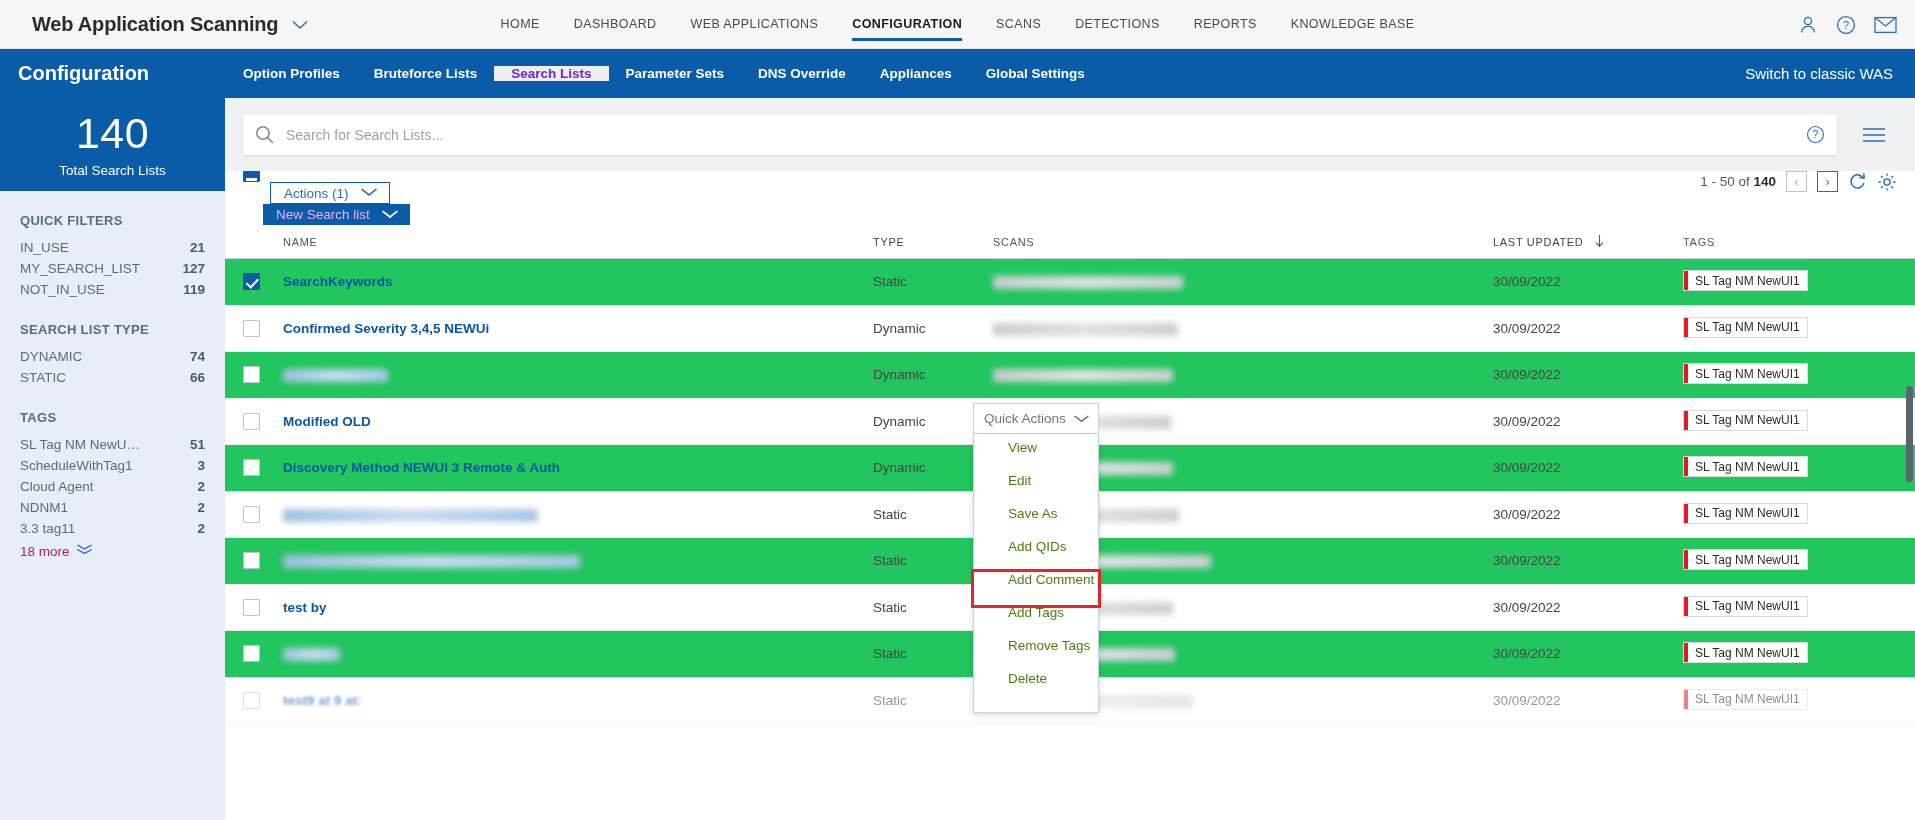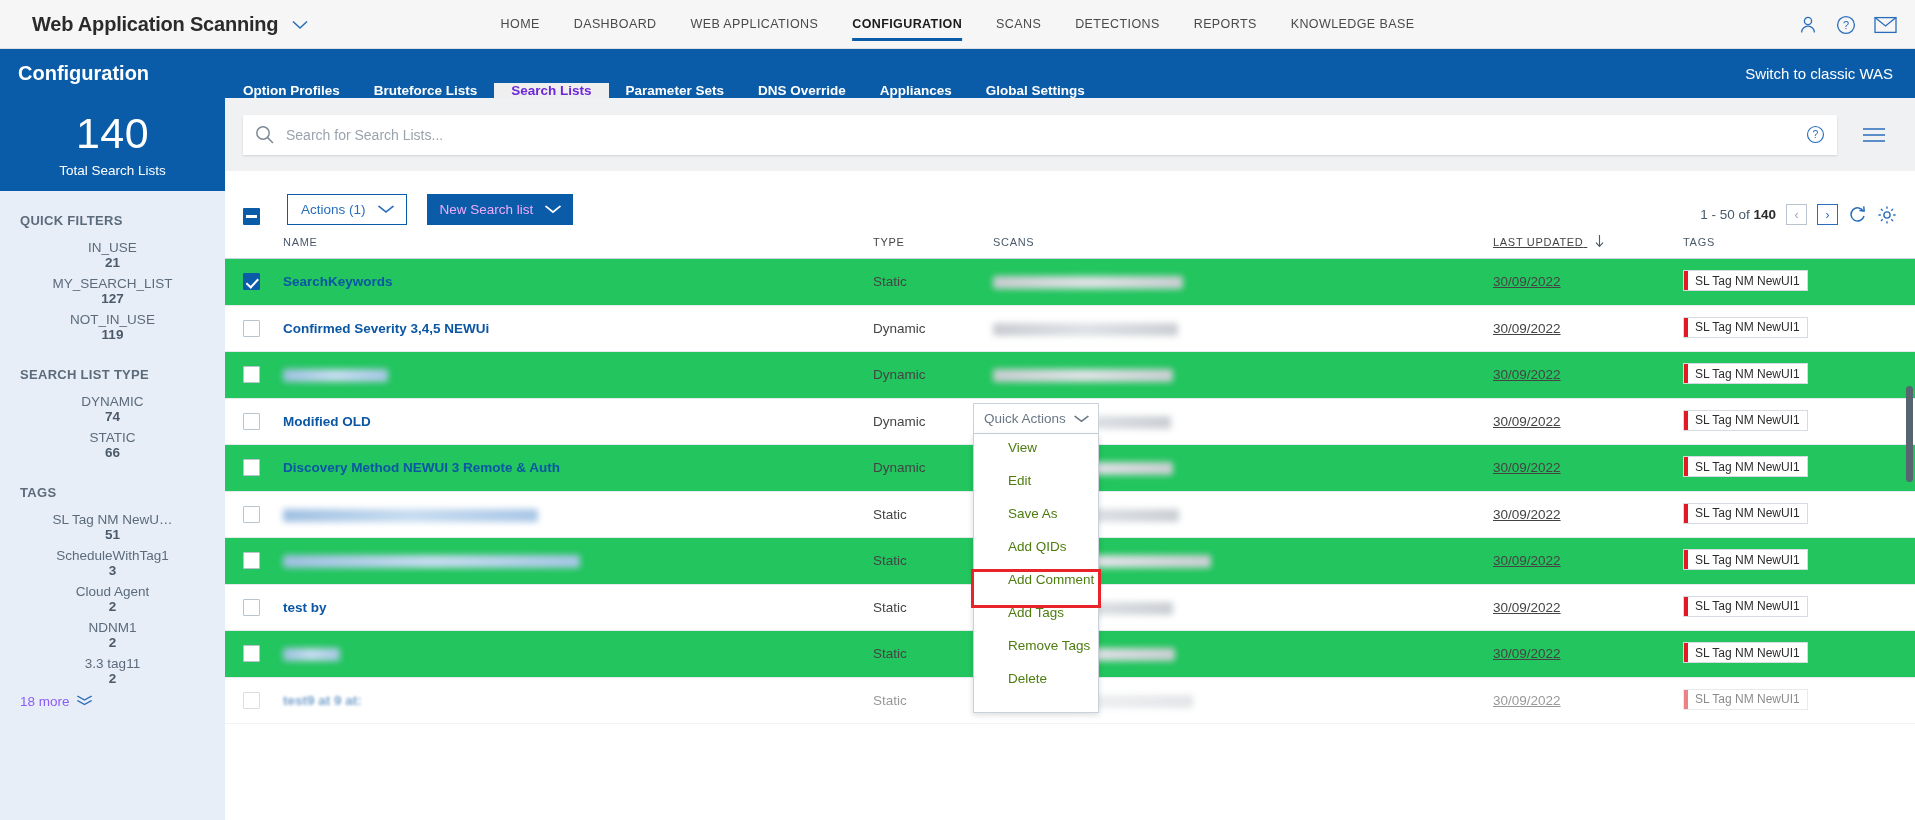--- a/index.html
+++ b/index.html
@@ -62,21 +62,21 @@
   
   .bluebar {
     position: absolute; top: 49px; left: 0; width: 1915px; height: 49px;
     background: #0b5ca8;
     display: flex; align-items: center;
   }
   .bluebar .section-title {
     margin-left: 18px; width: 208px;
     color: #fff; font-size: 20px; font-weight: bold;
   }
-  .subtabs { display: flex; align-items: flex-end; height: 49px; }
+  .subtabs { display: flex; align-items: center; height: 49px; }
   .subtab {
     display: flex; align-items: center;
     padding: 0 17px;
     color: #ffffff; font-size: 13.5px; font-weight: bold;
     cursor: pointer; white-space: nowrap;
   }
   .subtab.active { background: #f0efef; color: #6d28d9; }
   .switch-classic {
     position: absolute; right: 22px;
     color: #fff; font-size: 15px; cursor: pointer; white-space: nowrap;
@@ -93,28 +93,28 @@
     display: flex; flex-direction: column; align-items: center; justify-content: center;
   }
   .kpi-num { font-size: 43px; font-weight: 300; line-height: 1.05; letter-spacing: 0.5px;}
   .kpi-label { font-size: 13.5px; margin-top: 6px; }
   .facet { padding: 0 20px; }
   .facet-title {
     font-size: 13px; font-weight: bold; letter-spacing: 0.3px;
     color: #5b6b7c; margin-top: 22px; margin-bottom: 9px;
   }
   .facet-row {
-    display: flex; justify-content: space-between; align-items: center;
-    font-size: 13.5px; color: #5b6b7c; padding: 3px 0; cursor: pointer; flex-direction: column;
+    display: flex; justify-content: space-between; align-items: flex-start;
+    font-size: 13.5px; color: #5b6b7c; padding: 3px 0; cursor: pointer;
   }
   .facet-row .cnt { font-weight: bold; color: #4a5a6a; }
   .facet-row .lbl { white-space: nowrap; overflow: hidden; text-overflow: ellipsis; max-width: 140px;}
   .more-link {
-    font-size: 13.5px; color: #8b5cf6; margin-top: 5px; cursor: pointer;
-    display: flex; align-items: center; gap: 8px;
+    font-size: 13.5px; color: #be185d; margin-top: 5px; cursor: pointer;
+    display: flex; gap: 8px;
   }
   .dchev { font-size: 12px; line-height: 1; transform: scaleX(1.3); }
 
   
   .content {
     position: absolute; top: 98px; left: 225px; width: 1690px; height: 722px;
     background: #ffffff;
   }
   .searchrow {
     position: relative; height: 73px;
@@ -132,22 +132,22 @@
   .searchbox input {
     flex: 1; border: 0; outline: 0; font-size: 14px;
     font-family: "Liberation Sans", sans-serif; color: #333;
     background: transparent;
   }
   .searchbox input::placeholder { color: #9aa3ad; }
   .help-circle { margin-left: 10px; cursor: pointer; display: flex;}
   .hamburger { margin-left: 24px; cursor: pointer; display: flex;}
 
   .toolbar {
-    position: relative; height: 54px; display: flex; align-items: flex-end;
-    padding: 0 18px 0 18px; background: #fff;
+    position: relative; height: 54px; display: flex; align-items: flex-start;
+    padding: 0 18px 0 18px; background: #fff; flex-direction: column;
   }
   .cbox-minus {
     width: 17px; height: 17px; background: #0b5ca8; position: relative;
     cursor: pointer; border-radius: 1px;
   }
   .cbox-minus:after {
     content: ""; position: absolute; left: 3px; right: 3px; top: 7px;
     height: 2.5px; background: #fff;
   }
   .btn {
@@ -184,21 +184,21 @@
     display: flex; align-items: center; height: 46.5px;
     padding: 0 18px 0 18px;
     border-bottom: 1px solid #e6eaee;
     font-size: 13.5px;
   }
   .trow.alt { background: #22c55e; }
   .c-check { width: 40px; flex: 0 0 40px; }
   .c-name  { flex: 0 0 590px; }
   .c-type  { flex: 0 0 120px; color: #444; }
   .c-owner { flex: 0 0 500px; }
-  .c-date  { flex: 0 0 190px; color: #444; text-decoration: underline; }
+  .c-date  { flex: 0 0 190px; color: #444; }
   .c-tags  { flex: 1; }
 
   .chk {
     width: 17px; height: 17px; border: 1px solid #b9c4cf; background: #fff;
     border-radius: 1px; cursor: pointer;
   }
   .chk.on { background: #0b5ca8; border-color: #0b5ca8; position: relative; }
   .chk.on:after {
     content: ""; position: absolute; left: 4.5px; top: 1.5px;
     width: 5px; height: 9.5px; border: solid #fff; border-width: 0 2px 2px 0;

